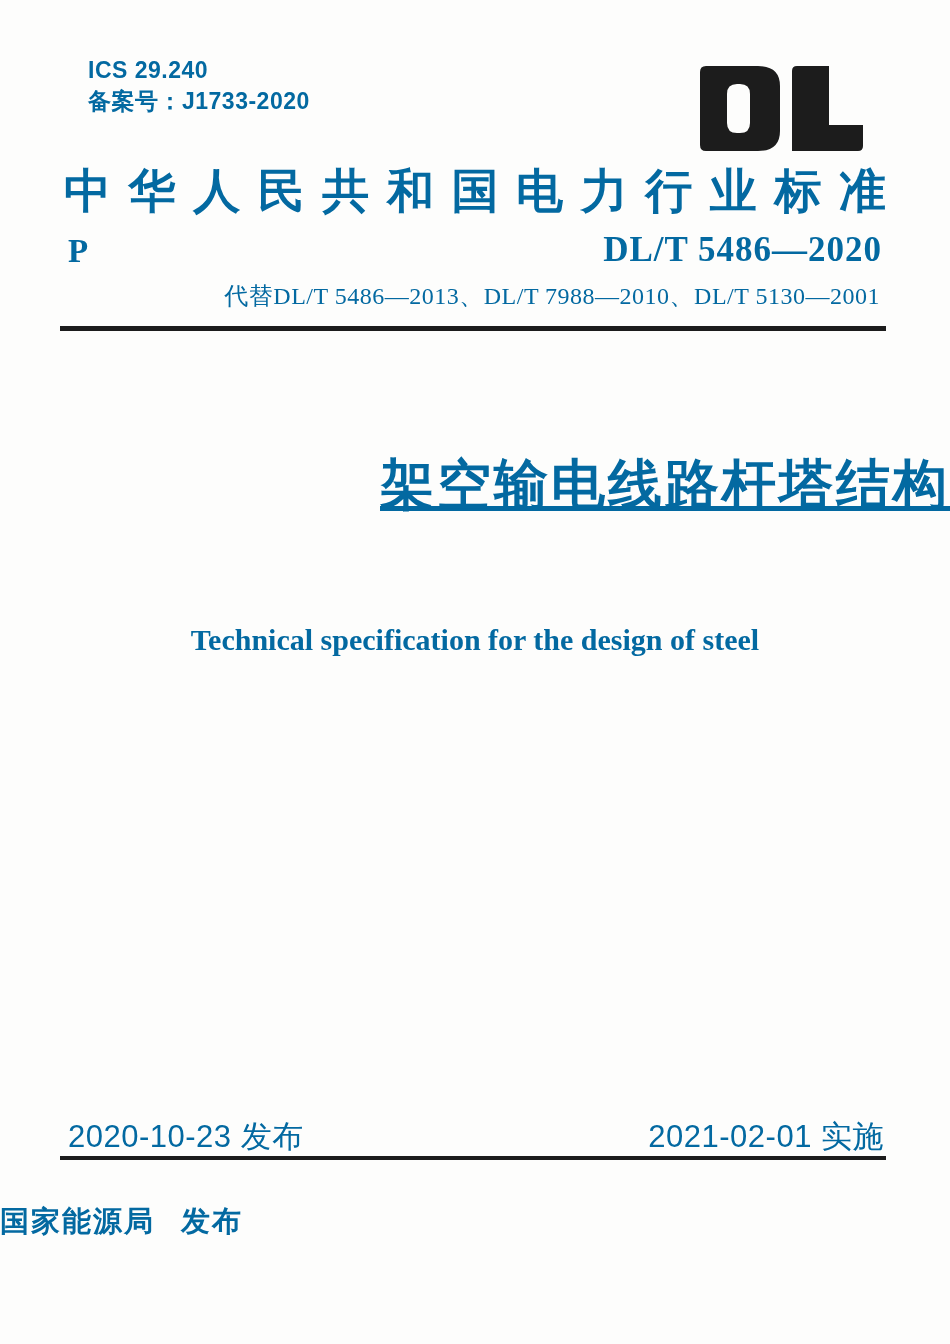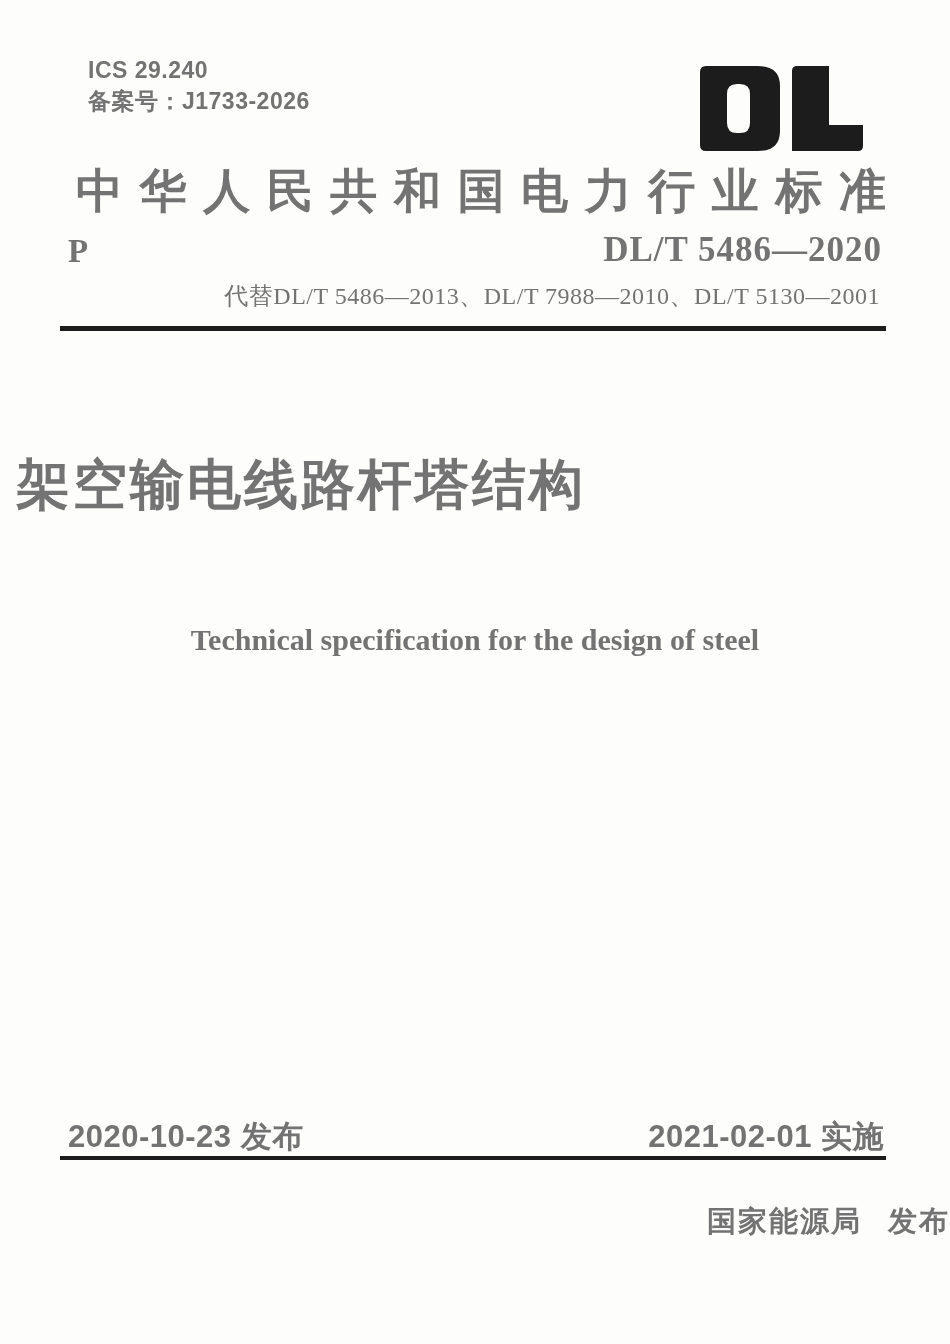--- a/index.html
+++ b/index.html
@@ -1,100 +1,100 @@
 <!DOCTYPE html>
 <html><head>
 <meta charset="utf-8">
 <style>
   html,body{margin:0;padding:0;background:#e8e8e8;}
   .page{
     position:relative;
     width:950px;height:1344px;
     margin:0 auto;
     background:#fdfdfc;
-    color:#737373;
+    color:#0369a1;
     overflow:hidden;
     font-family:"Liberation Serif", serif;
   }
   
   .meta{
     position:absolute;left:88px;top:55px;
     font-family:"Liberation Sans", sans-serif;
     font-weight:bold;font-size:23px;line-height:31px;
     letter-spacing:0.5px;
   }
   
   .logo{position:absolute;top:66px;right:87px;width:163px;height:85px;}
   
   .std-title{
     position:absolute;left:64px;right:64px;top:160px;
     font-family:Liberation Mono, monospace;
     font-weight:bold;font-size:47px;
     text-align:justify;text-align-last:justify;
     white-space:nowrap;
-    margin-left:12px;
   }
   .code-row{
     position:absolute;left:68px;right:68px;top:230px;
     display:flex;justify-content:space-between;align-items:flex-end;
   }
   .doc-class{font-weight:bold;font-size:33px;font-family:"Liberation Serif", serif;}
   .std-code{font-weight:bold;font-size:35px;font-family:"Liberation Serif", serif;letter-spacing:1px;}
   .replaces{
     position:absolute;right:70px;top:280px;
     font-size:24px;font-family:"Liberation Serif", serif;
     letter-spacing:0.5px;
   }
   .rule-top{
     position:absolute;left:60px;width:826px;top:326px;height:5px;
     background:#1c1c1c;border:none;margin:0;
   }
   
   .main-title{
-    position:absolute;left:16px;right:0;top:442px;
-    text-align:left;
+    position:absolute;left:4px;right:0;top:442px;
+    text-align:right;
     font-family:"Liberation Sans", sans-serif;
     font-weight:bold;font-size:54px;line-height:84px;
     letter-spacing:3px;
+    text-decoration:underline;
   }
   
   .en-title{
     position:absolute;left:0;right:0;top:620px;
     text-align:center;
     font-family:"Liberation Serif", serif;
     font-weight:bold;font-size:30px;line-height:39px;
   }
   
   .dates{
     position:absolute;left:68px;right:66px;top:1116px;
     display:flex;justify-content:space-between;
     font-family:"Liberation Sans", sans-serif;
-    font-weight:bold;font-size:31px;
+    font-weight:normal;font-size:31px;
     letter-spacing:0.5px;
   }
   .rule-bottom{
     position:absolute;left:60px;width:826px;top:1156px;height:4px;
     background:#1c1c1c;border:none;margin:0;
   }
   .publisher{
     position:absolute;left:0;right:0;top:1202px;
-    text-align:right;
+    text-align:left;
     font-family:"Liberation Sans", sans-serif;
     font-weight:bold;font-size:29px;letter-spacing:2px;
   }
   .publisher .gap{display:inline-block;width:26px;}
 </style>
 </head>
 <body>
 
 <div class="page">
 
   <div class="meta">
     <div>ICS 29.240</div>
-    <div>备案号：J1733-2026</div>
+    <div>备案号：J1733-2020</div>
   </div>
 
   <div class="logo">
     <svg width="163" height="85" viewBox="0 0 163 85" xmlns="http://www.w3.org/2000/svg">
       <path fill="#1c1c1c" d="M6,0 H58 Q80,0 80,20 V65 Q80,85 58,85 H6 Q0,85 0,79 V6 Q0,0 6,0 Z
                M37,18 Q27,18 27,28 V57 Q27,67 37,67 H40 Q50,67 50,57 V28 Q50,18 40,18 Z" fill-rule="evenodd"></path>
       <path fill="#1c1c1c" d="M92,5 Q92,0 97,0 H129 V59 H163 V80 Q163,85 158,85 H92 Z"></path>
     </svg>
   </div>
 

